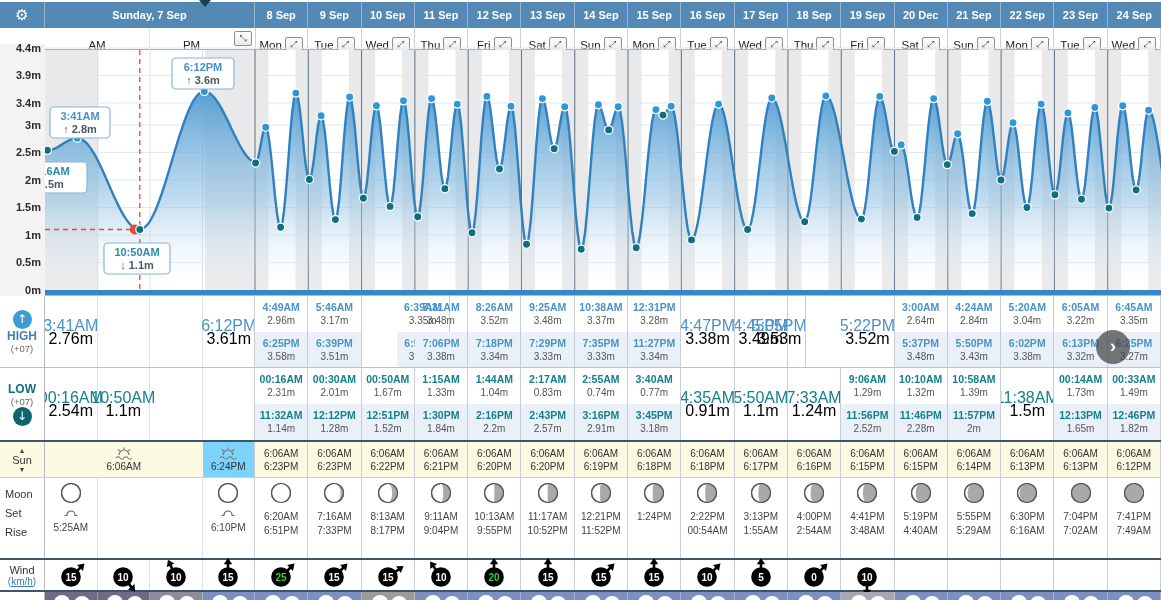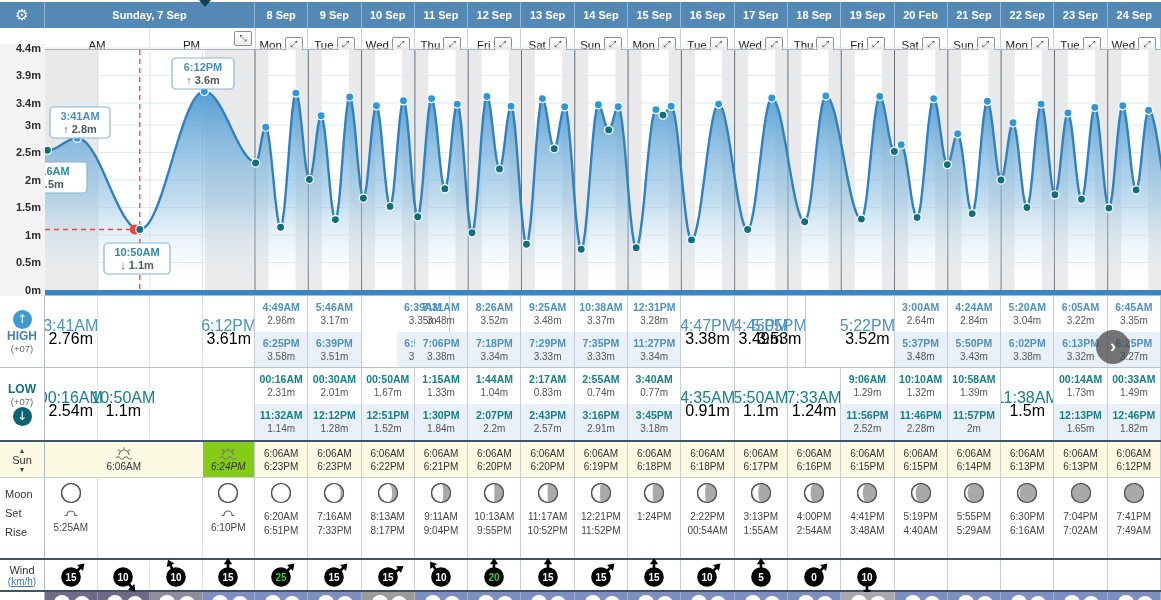--- a/index.html
+++ b/index.html
@@ -69,21 +69,21 @@
         <div class="h1cell" style="left:361.5882352941177px;width:53.294117647058826px;">10 Sep</div>
         <div class="h1cell" style="left:414.88235294117646px;width:53.294117647058826px;">11 Sep</div>
         <div class="h1cell" style="left:468.1764705882353px;width:53.294117647058826px;">12 Sep</div>
         <div class="h1cell" style="left:521.4705882352941px;width:53.294117647058826px;">13 Sep</div>
         <div class="h1cell" style="left:574.7647058823529px;width:53.294117647058826px;">14 Sep</div>
         <div class="h1cell" style="left:628.0588235294117px;width:53.294117647058826px;">15 Sep</div>
         <div class="h1cell" style="left:681.3529411764706px;width:53.294117647058826px;">16 Sep</div>
         <div class="h1cell" style="left:734.6470588235295px;width:53.294117647058826px;">17 Sep</div>
         <div class="h1cell" style="left:787.9411764705883px;width:53.294117647058826px;">18 Sep</div>
         <div class="h1cell" style="left:841.2352941176471px;width:53.294117647058826px;">19 Sep</div>
-        <div class="h1cell" style="left:894.5294117647059px;width:53.294117647058826px;">20 Feb</div>
+        <div class="h1cell" style="left:894.5294117647059px;width:53.294117647058826px;">20 Dec</div>
         <div class="h1cell" style="left:947.8235294117648px;width:53.294117647058826px;">21 Sep</div>
         <div class="h1cell" style="left:1001.1176470588235px;width:53.294117647058826px;">22 Sep</div>
         <div class="h1cell" style="left:1054.4117647058824px;width:53.294117647058826px;">23 Sep</div>
         <div class="h1cell" style="left:1107.7058823529412px;width:53.294117647058826px;border-right:none;">24 Sep</div>
       </div>
   </div>
 
   <div id="hdr2">
     <div class="h2cell" style="left:45px;width:105px;border-right:1px solid #e2e6ea;">AM</div>
     <div class="h2cell" style="left:150px;width:83px;border-right:none;">PM</div>
@@ -588,21 +588,21 @@
             <div class="t">1:30PM</div>
             <div class="h">1.84m</div>
           </div>
         </div>
         <div class="cell" style="left:468.1764705882353px;width:53.294117647058826px;">
           <div class="ev lo ">
             <div class="t">1:44AM</div>
             <div class="h">1.04m</div>
           </div>
           <div class="ev lo shade">
-            <div class="t">2:07PM</div>
+            <div class="t">2:16PM</div>
             <div class="h">2.2m</div>
           </div>
         </div>
         <div class="cell" style="left:521.4705882352941px;width:53.294117647058826px;">
           <div class="ev lo ">
             <div class="t">2:17AM</div>
             <div class="h">0.83m</div>
           </div>
           <div class="ev lo shade">
             <div class="t">2:43PM</div>
@@ -716,21 +716,21 @@
         <div class="suncell" style="left:97.5px;width:52.5px;border-right:none;">
           <svg width="20" height="13" viewBox="0 0 20 13">
 <path d="M5 8 a5 5 0 0 1 10 0" fill="none" stroke="#777" stroke-width="1.2"></path>
 <line x1="10" y1="0.5" x2="10" y2="2.8" stroke="#777" stroke-width="1.1"></line>
 <line x1="4" y1="2.5" x2="5.6" y2="4" stroke="#777" stroke-width="1.1"></line>
 <line x1="16" y1="2.5" x2="14.4" y2="4" stroke="#777" stroke-width="1.1"></line>
 <path d="M2 11 q2 -2.4 4 0 t4 0 t4 0 t4 0" fill="none" stroke="#777" stroke-width="1.1"></path>
           </svg>
           <div>6:06AM</div>
         </div>
-        <div class="suncell" style="left:202.5px;width:52.5px;background:#84cc16;font-style:italic;">
+        <div class="suncell" style="left:202.5px;width:52.5px;background:#7dd3fc;">
           <svg width="20" height="13" viewBox="0 0 20 13">
 <path d="M5 8 a5 5 0 0 1 10 0" fill="none" stroke="#777" stroke-width="1.2"></path>
 <line x1="10" y1="0.5" x2="10" y2="2.8" stroke="#777" stroke-width="1.1"></line>
 <line x1="4" y1="2.5" x2="5.6" y2="4" stroke="#777" stroke-width="1.1"></line>
 <line x1="16" y1="2.5" x2="14.4" y2="4" stroke="#777" stroke-width="1.1"></line>
 <path d="M2 11 q2 -2.4 4 0 t4 0 t4 0 t4 0" fill="none" stroke="#777" stroke-width="1.1"></path>
           </svg>
           <div>6:24PM</div>
         </div>
         <div class="suncell" style="left:255px;width:53.294117647058826px;">

